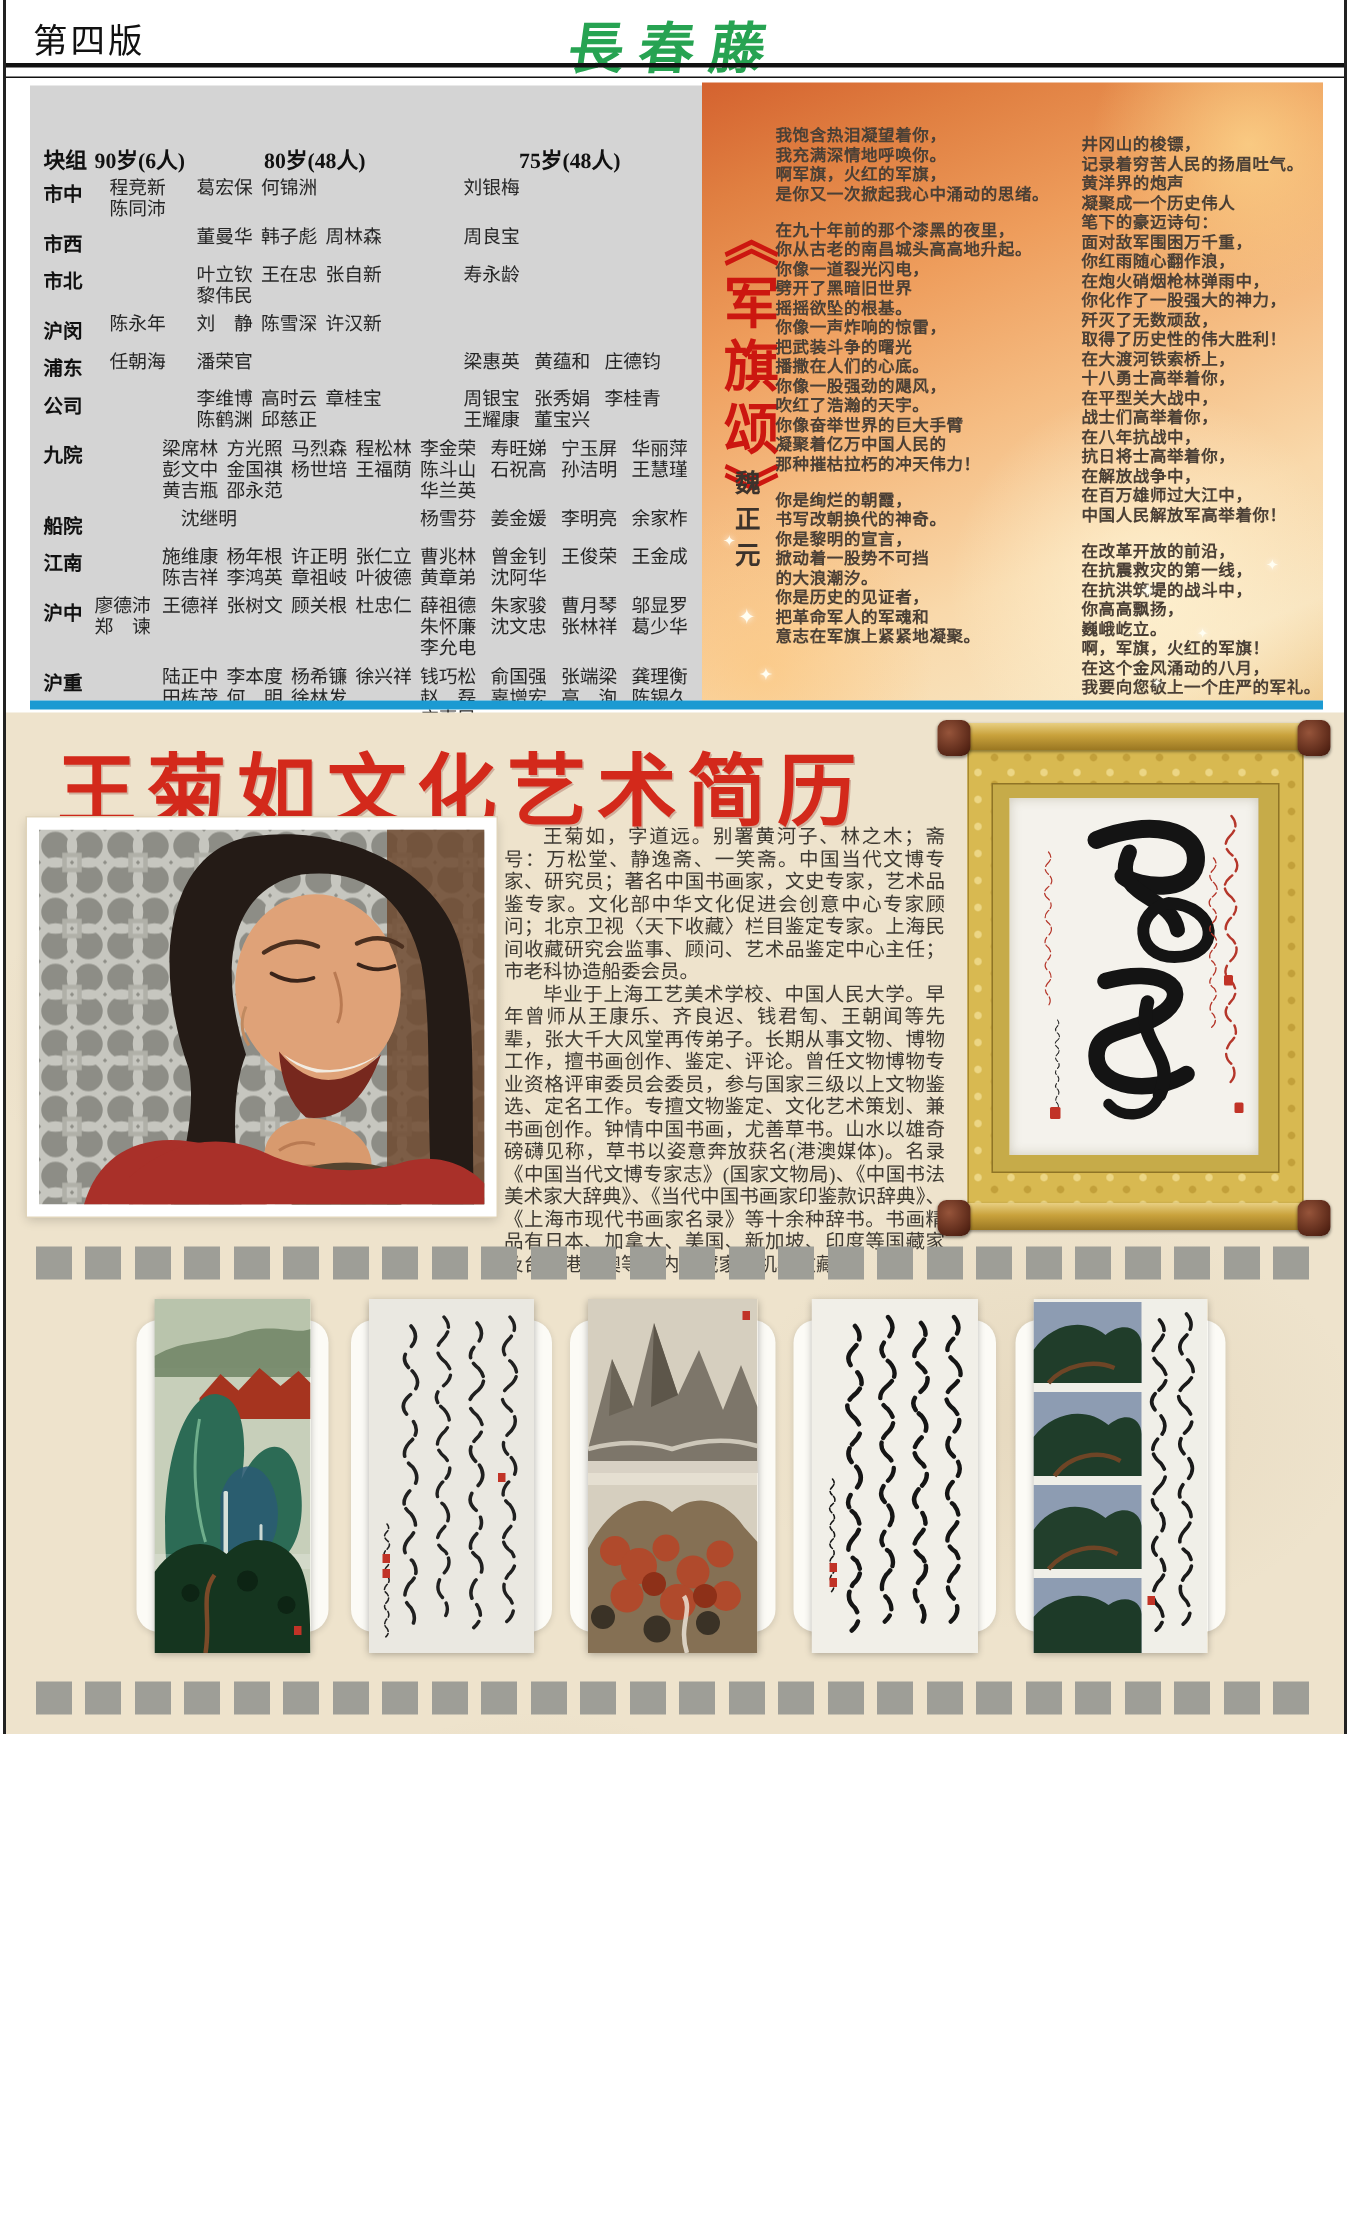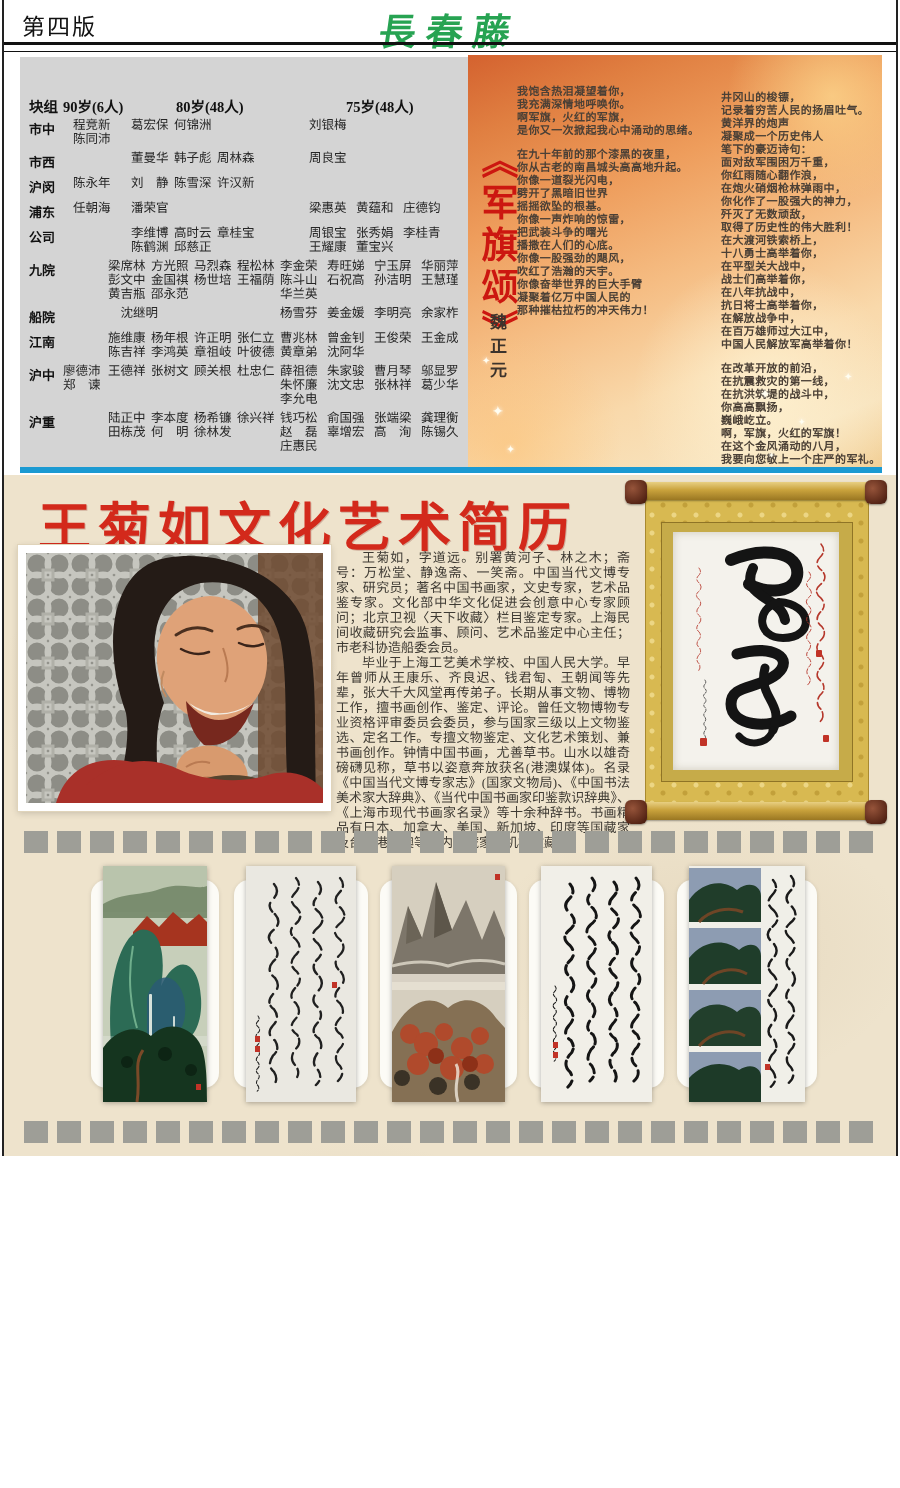--- a/index.html
+++ b/index.html
@@ -137,20 +137,41 @@
               <div class="nm">周林森</div>
             </div>
           </div>
           <div class="t-c c75">
             <div class="ncol">
               <div class="nm">周良宝</div>
             </div>
           </div>
         </div>
         <div class="t-row">
+          <div class="t-g">市北</div>
+          <div class="t-c c90"></div>
+          <div class="t-c c80">
+            <div class="ncol">
+              <div class="nm">叶立钦</div>
+              <div class="nm">黎伟民</div>
+            </div>
+            <div class="ncol">
+              <div class="nm">王在忠</div>
+            </div>
+            <div class="ncol">
+              <div class="nm">张自新</div>
+            </div>
+          </div>
+          <div class="t-c c75">
+            <div class="ncol">
+              <div class="nm">寿永龄</div>
+            </div>
+          </div>
+        </div>
+        <div class="t-row">
           <div class="t-g">沪闵</div>
           <div class="t-c c90">
             <div class="ncol">
               <div class="nm">陈永年</div>
             </div>
           </div>
           <div class="t-c c80">
             <div class="ncol">
               <div class="nm">刘　静</div>
             </div>
@@ -423,20 +444,30 @@
           <div class="pline">劈开了黑暗旧世界</div>
           <div class="pline">摇摇欲坠的根基。</div>
           <div class="pline">你像一声炸响的惊雷，</div>
           <div class="pline">把武装斗争的曙光</div>
           <div class="pline">播撒在人们的心底。</div>
           <div class="pline">你像一股强劲的飓风，</div>
           <div class="pline">吹红了浩瀚的天宇。</div>
           <div class="pline">你像奋举世界的巨大手臂</div>
           <div class="pline">凝聚着亿万中国人民的</div>
           <div class="pline">那种摧枯拉朽的冲天伟力！</div>
+        </div>
+        <div class="stanza">
+          <div class="pline">你是绚烂的朝霞，</div>
+          <div class="pline">书写改朝换代的神奇。</div>
+          <div class="pline">你是黎明的宣言，</div>
+          <div class="pline">掀动着一股势不可挡</div>
+          <div class="pline">的大浪潮汐。</div>
+          <div class="pline">你是历史的见证者，</div>
+          <div class="pline">把革命军人的军魂和</div>
+          <div class="pline">意志在军旗上紧紧地凝聚。</div>
         </div>
       </div>
     <div class="pcol pcol2">
         <div class="stanza">
           <div class="pline">井冈山的梭镖，</div>
           <div class="pline">记录着穷苦人民的扬眉吐气。</div>
           <div class="pline">黄洋界的炮声</div>
           <div class="pline">凝聚成一个历史伟人</div>
           <div class="pline">笔下的豪迈诗句：</div>
           <div class="pline">面对敌军围困万千重，</div>

